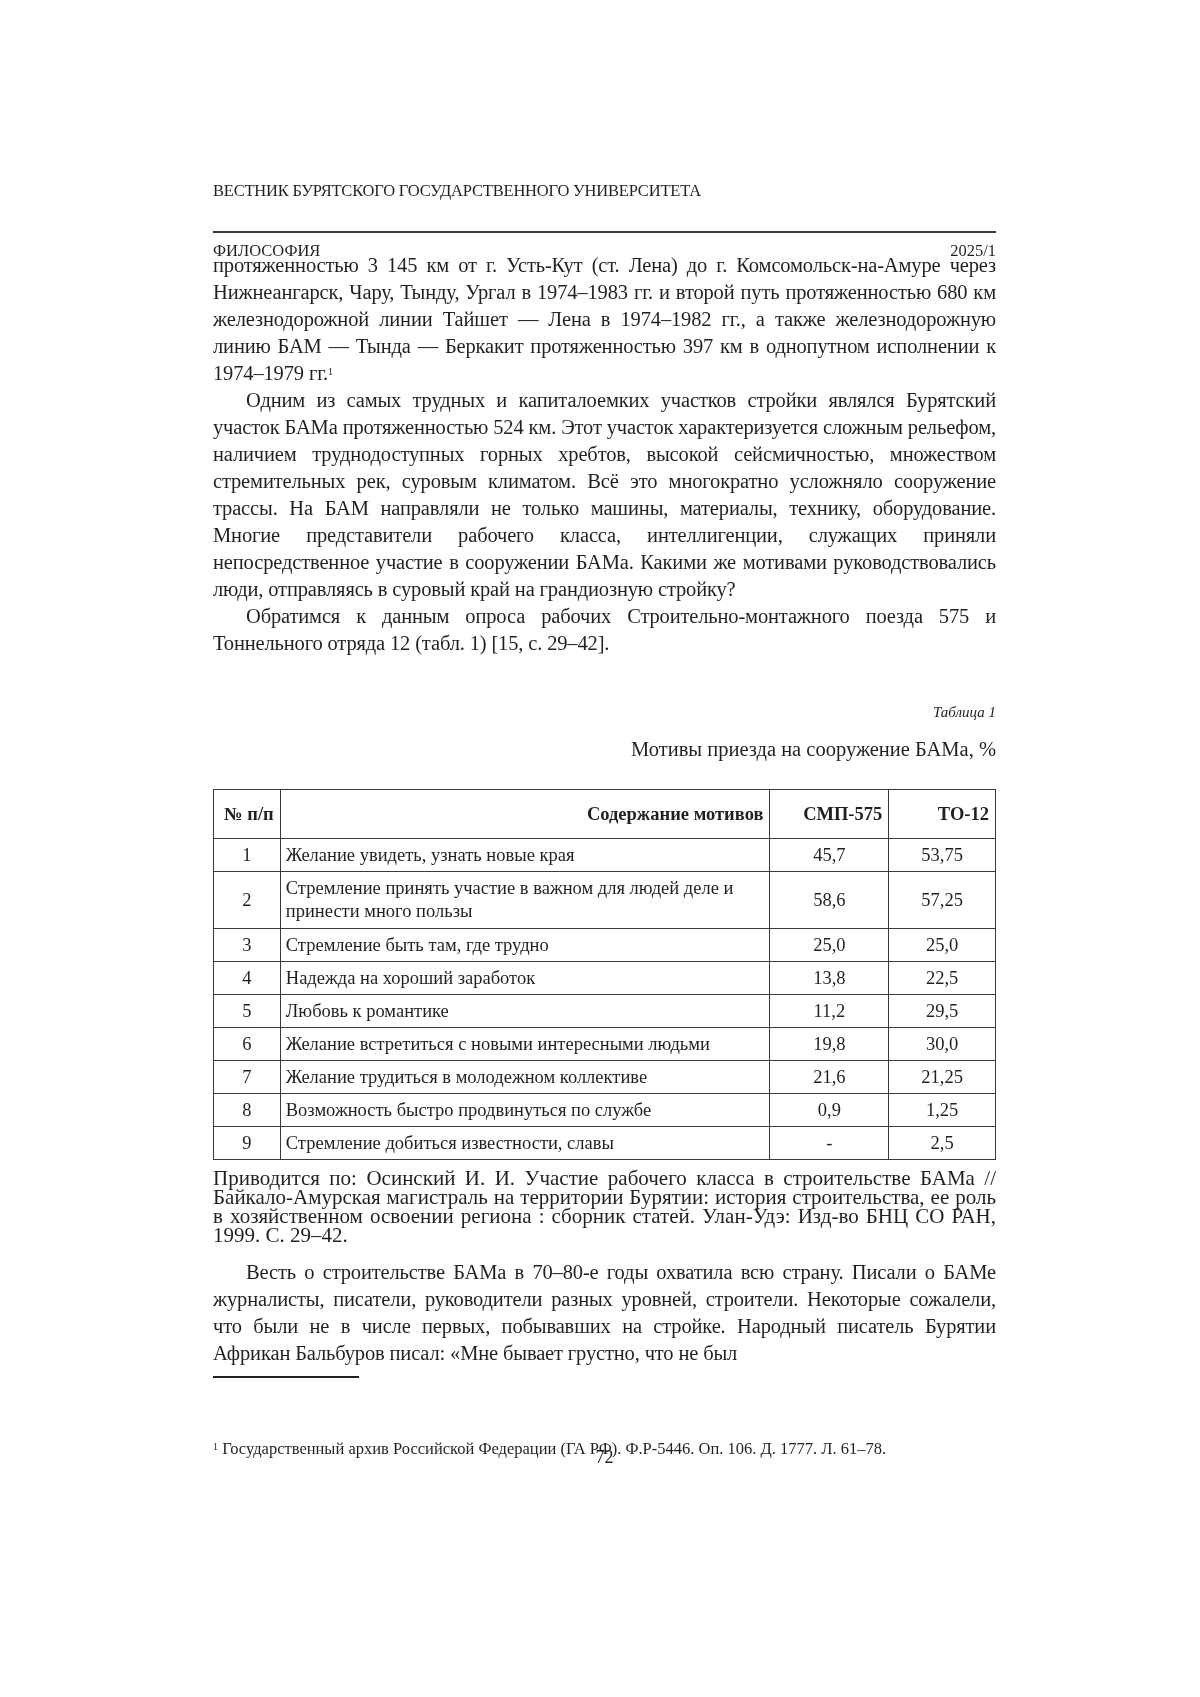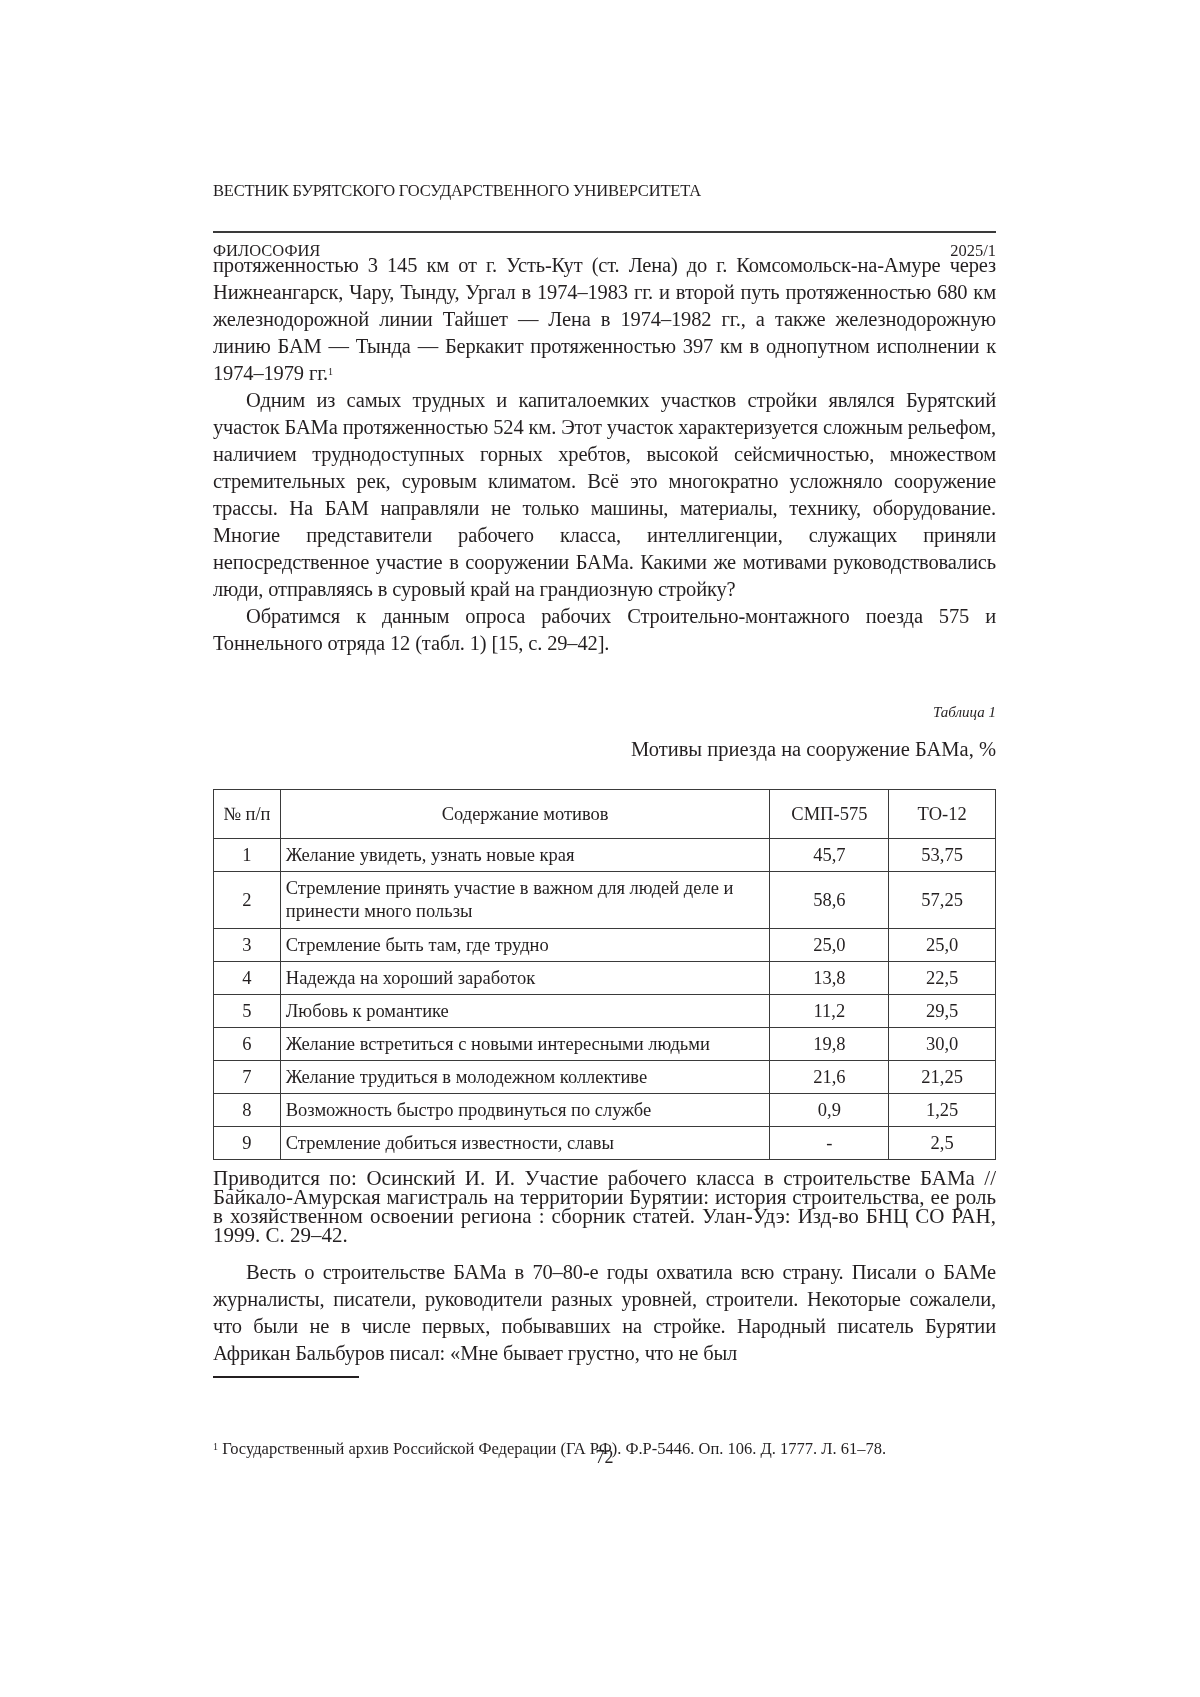--- a/index.html
+++ b/index.html
@@ -10,21 +10,21 @@
   .running-head .row2 { display: flex; justify-content: space-between; margin-top: 40px; }
   .head-rule { position: absolute; top: 231px; left: 0; width: 783px; height: 2px; background: #3a3a3a; }
   .body-text { position: absolute; left: 0; width: 783px; font-size: 20.5px; line-height: 27px; text-align: justify; letter-spacing: -0.15px; }
   .body-text p { margin: 0; text-indent: 0; }
   .body-text p.indent { text-indent: 33px; }
   .p1 { top: 252px; }
   .table-caption-label { position: absolute; top: 704px; right: 0; font-style: italic; font-size: 15px; }
   .table-title { position: absolute; top: 738px; left: 0; width: 783px; text-align: right; font-size: 20.5px; }
   table.data { position: absolute; top: 789px; left: 0; width: 783px; border-collapse: collapse; font-size: 18.5px; }
   table.data th, table.data td { border: 1.6px solid #3a3a3a; padding: 2px 6px; line-height: 23px; }
-  table.data th { font-weight: normal; height: 44px; text-align: center; }
+  table.data th { font-weight: bold; height: 44px; text-align: right; }
   table.data td.num { text-align: center; }
   table.data td.motive { text-align: left; padding-left: 5px; }
   table.data tr.row td { height: 28px; }
   table.data tr.row.tall td { height: 52px; }
   .col-no { width: 54px; }
   .col-motive { width: 479px; }
   .col-smp { width: 106px; }
   .col-to { width: 94px; }
   .source-note { position: absolute; top: 1169px; left: 0; width: 783px; font-size: 21px; line-height: 19px; text-align: justify; }
   .p2 { top: 1259px; }

